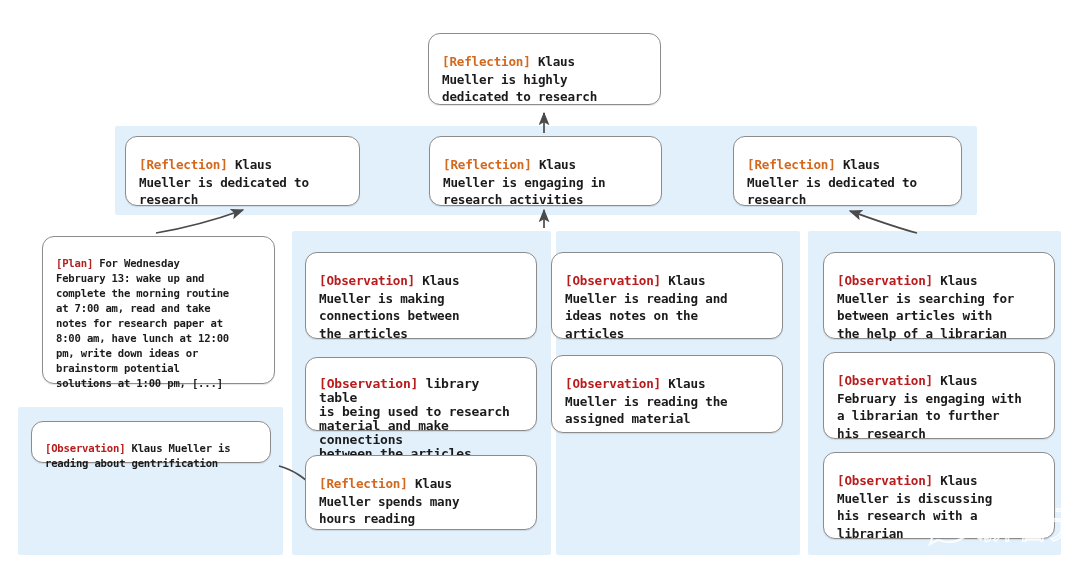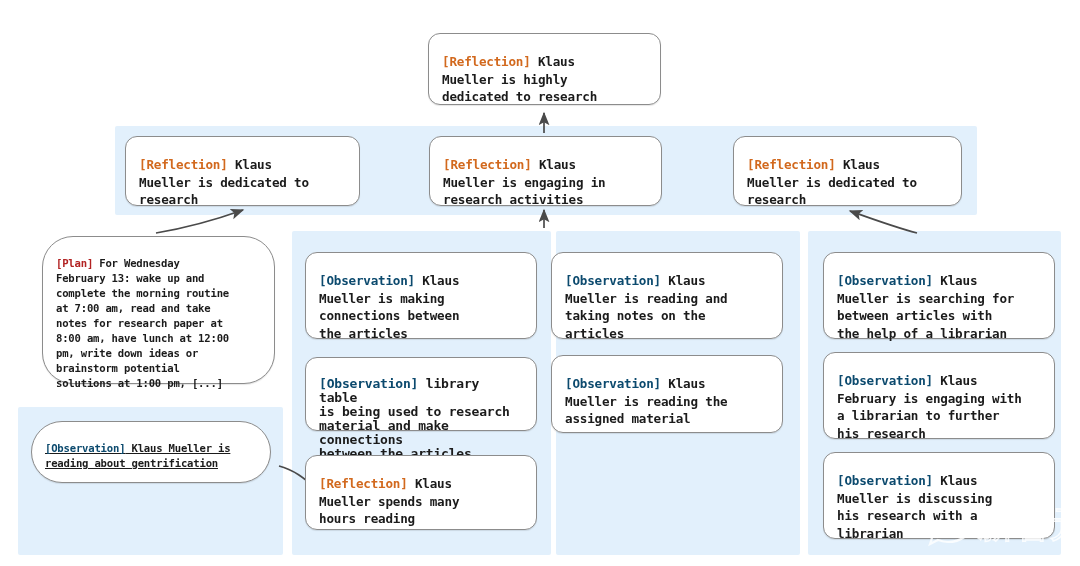--- a/index.html
+++ b/index.html
@@ -35,26 +35,26 @@
     font-family: "DejaVu Sans Mono", "Liberation Mono", monospace;
     font-weight: bold;
     color: #1b1b1b;
     letter-spacing: -0.2px;
   }
   .node .txt {
     display: block;
     white-space: pre-wrap;
   }
   .node.sz-m { font-size: 12.6px; line-height: 17.5px; }
-  .node.sz-s { font-size: 10.6px; line-height: 15.0px; border-radius: 31px; }
+  .node.sz-s { font-size: 10.6px; line-height: 15.0px; }
   .node.sz-xs { font-size: 13px; line-height: 14.0px; }
 
   .tag { font-weight: bold; }
   .tag-reflection { color: #d2691e; }
-  .tag-observation { color: #0c4a6e; }
+  .tag-observation { color: #b91c1c; }
   .tag-plan { color: #b22222; }
 
   
   #arrows {
     position: absolute;
     left: 0; top: 0;
     width: 1080px;
     height: 566px;
     pointer-events: none;
   }
@@ -131,21 +131,21 @@
 February 13: wake up and
 complete the morning routine
 at 7:00 am, read and take
 notes for research paper at
 8:00 am, have lunch at 12:00
 pm, write down ideas or
 brainstorm potential
 solutions at 1:00 pm, [...]</span>
   </div>
 
-  <div class="node sz-s" style="left:31px; top:421px; width:240px; height:62px;text-decoration:underline;">
+  <div class="node sz-s" style="left:31px; top:421px; width:240px; height:42px;">
     <span class="tag tag-observation">[Observation]</span><span class="txt" style="display:inline"> Klaus Mueller is
 reading about gentrification</span>
   </div>
 
 
   <div class="node sz-m" style="left:305px; top:252px; width:232px; height:87px;">
     <span class="tag tag-observation">[Observation]</span><span class="txt" style="display:inline"> Klaus
 Mueller is making
 connections between
 the articles</span>
@@ -160,21 +160,21 @@
 
   <div class="node sz-m" style="left:305px; top:455px; width:232px; height:75px;">
     <span class="tag tag-reflection">[Reflection]</span><span class="txt" style="display:inline"> Klaus
 Mueller spends many
 hours reading</span>
   </div>
 
   <div class="node sz-m" style="left:551px; top:252px; width:232px; height:87px;">
     <span class="tag tag-observation">[Observation]</span><span class="txt" style="display:inline"> Klaus
 Mueller is reading and
-taking notes on the
+ideas notes on the
 articles</span>
   </div>
 
   <div class="node sz-m" style="left:551px; top:355px; width:232px; height:78px;">
     <span class="tag tag-observation">[Observation]</span><span class="txt" style="display:inline"> Klaus
 Mueller is reading the
 assigned material</span>
   </div>
 
 

